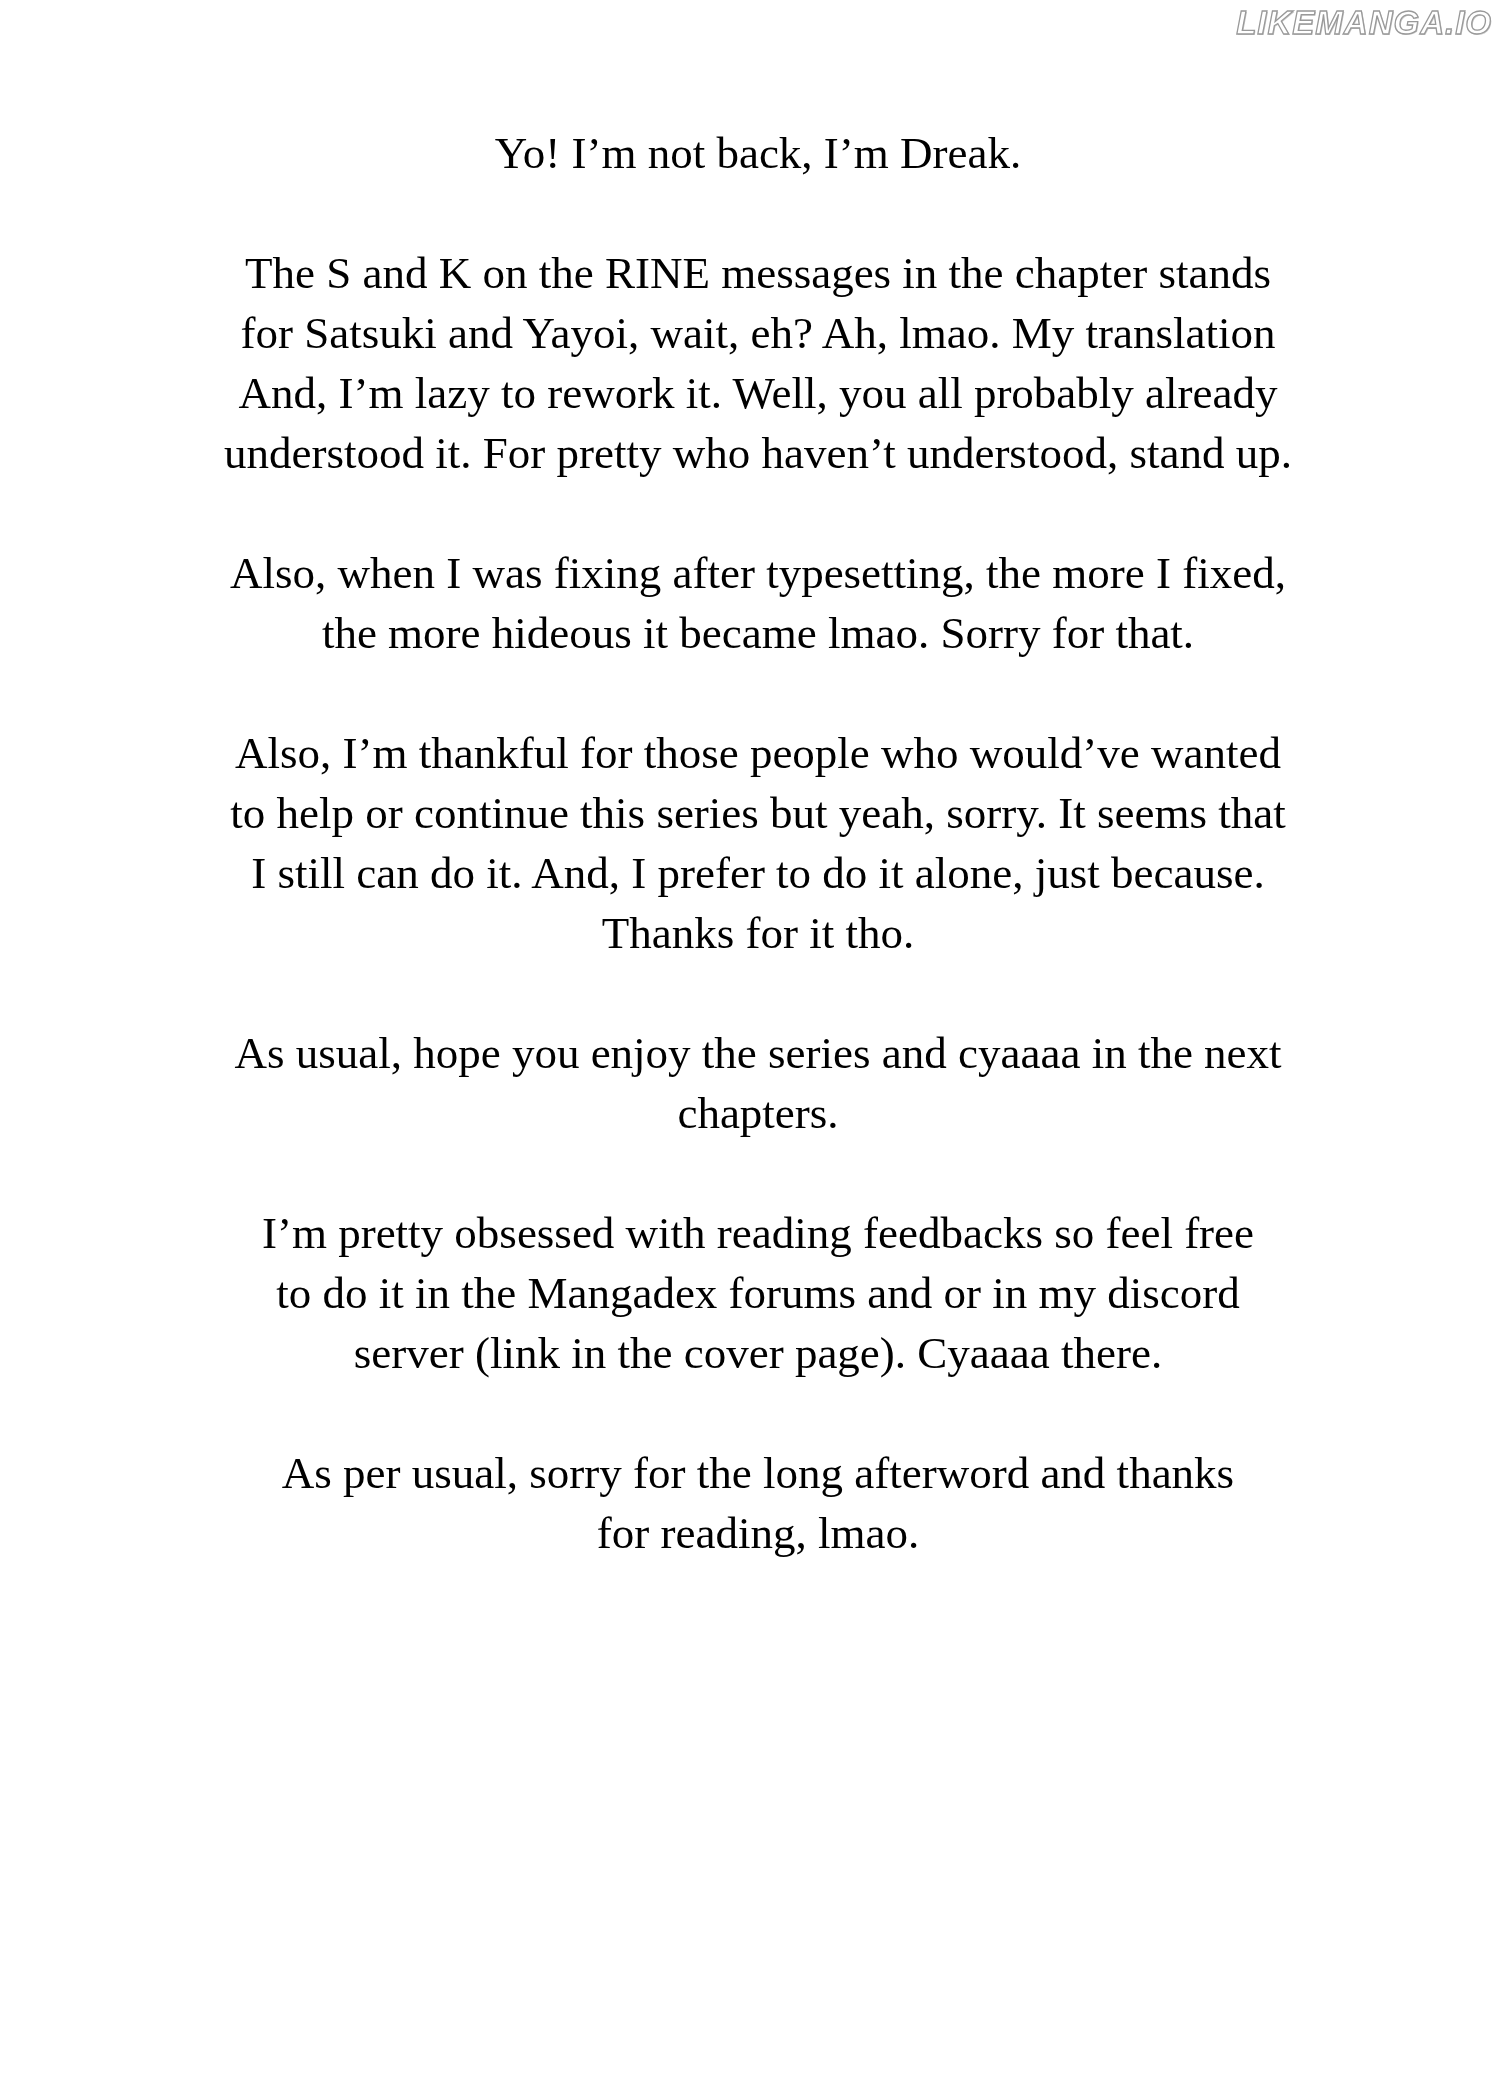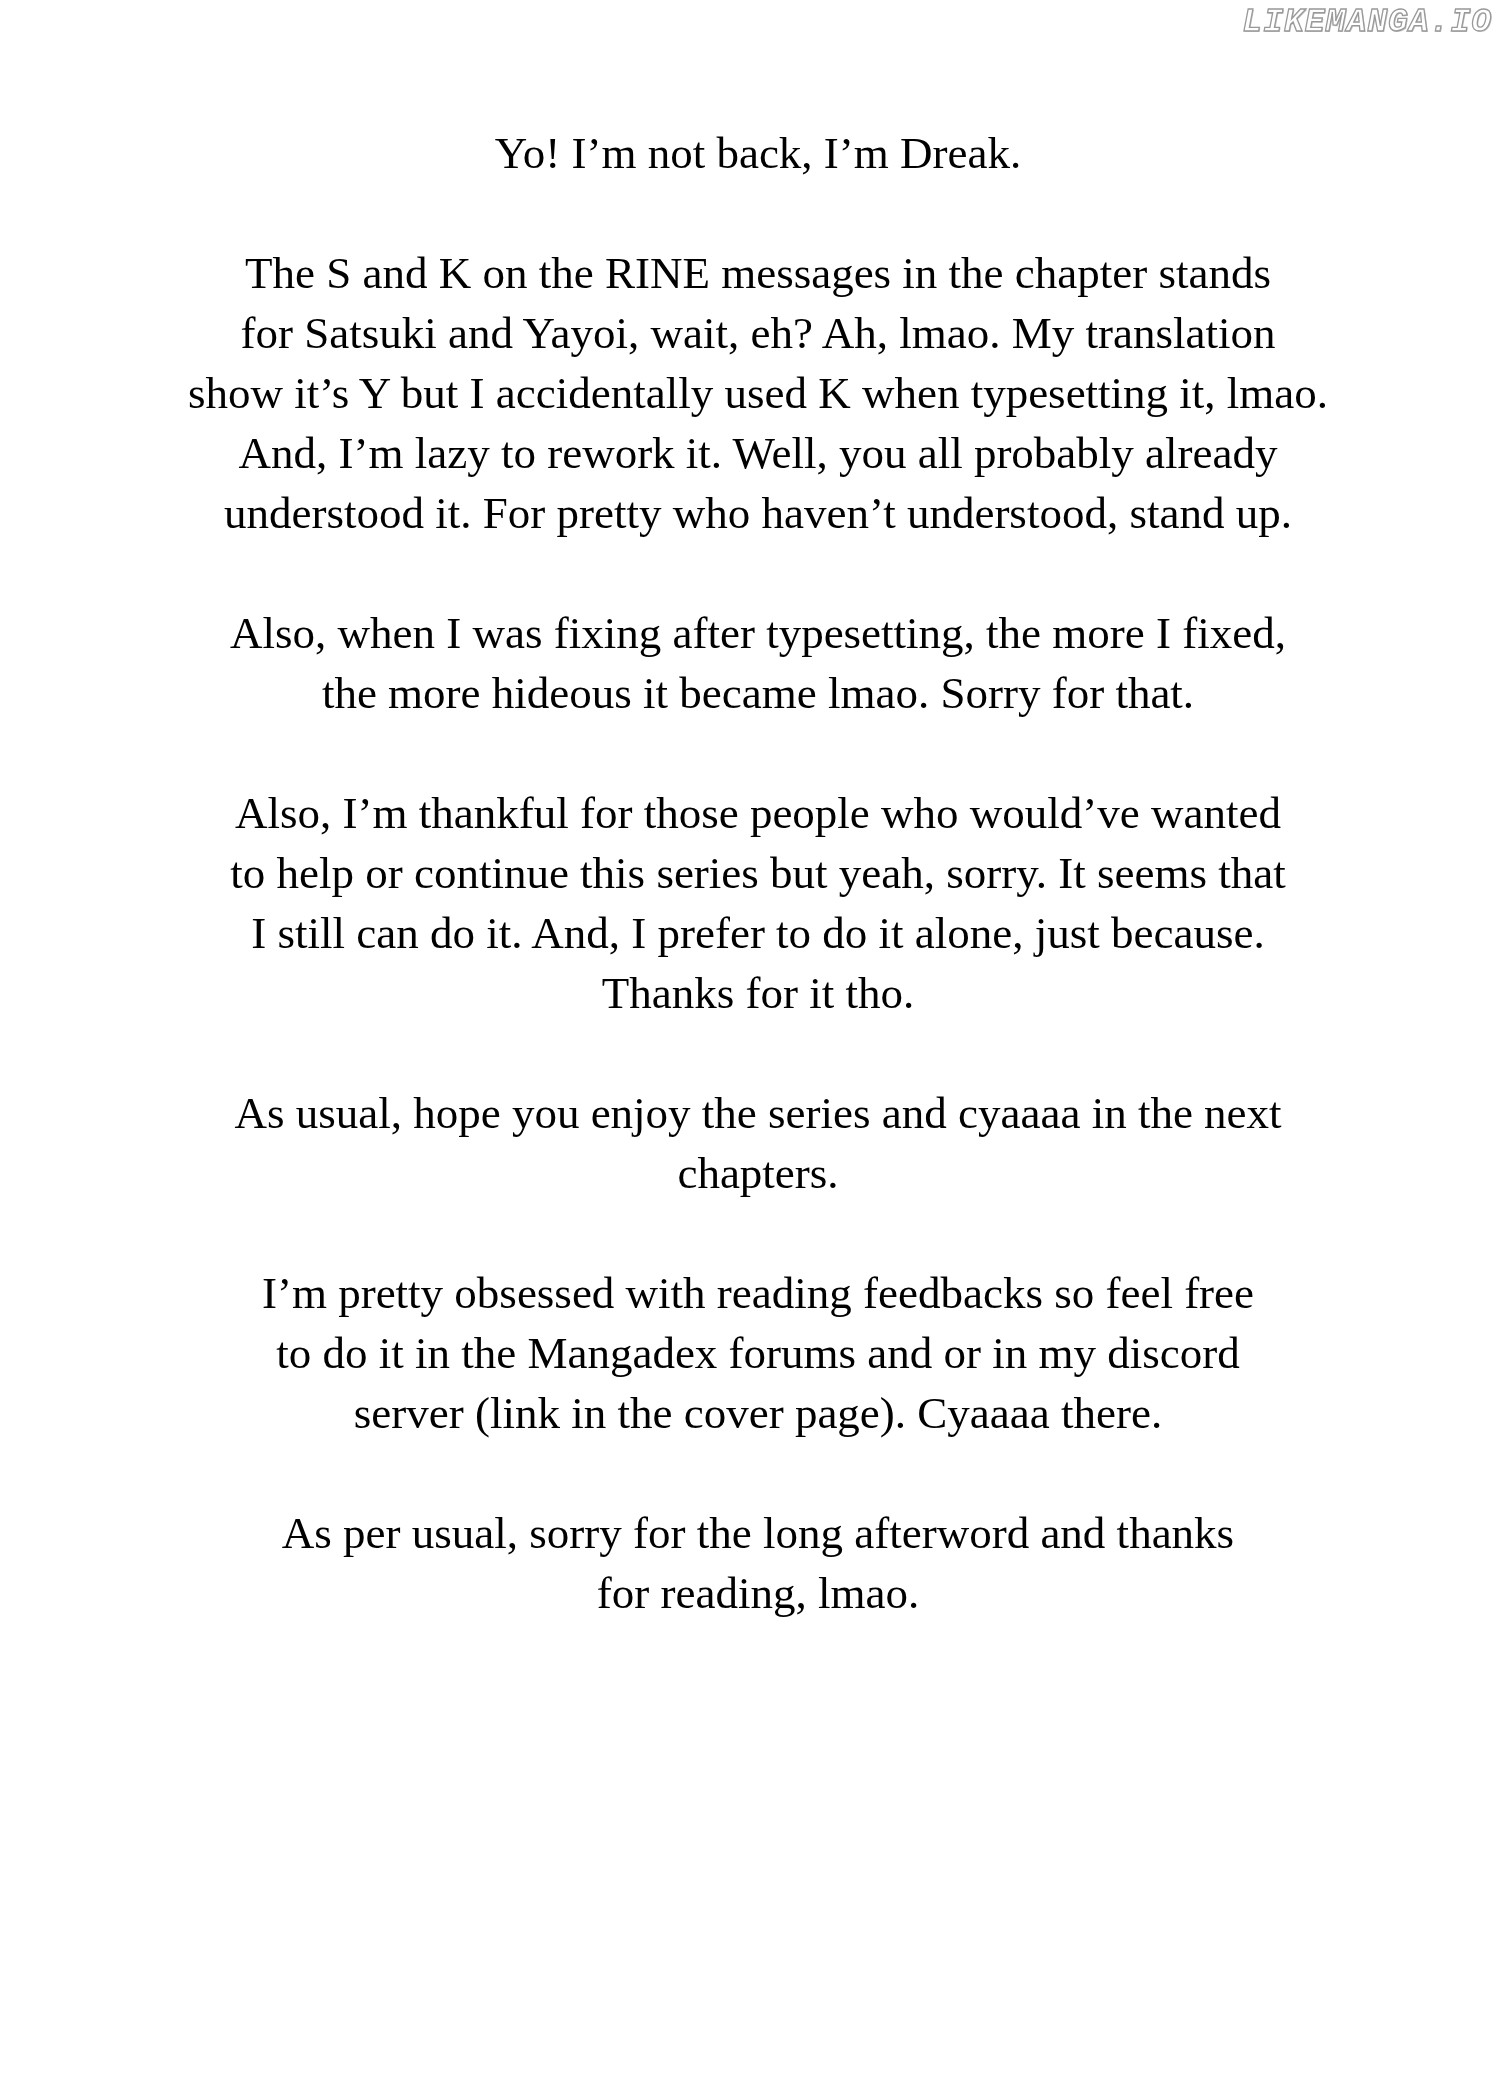--- a/index.html
+++ b/index.html
@@ -19,21 +19,21 @@
   }
   .page {
     position: absolute;
     inset: 0;
     background: var(--bg);
   }
   .watermark {
     position: absolute;
     top: 4px;
     right: 8px;
-    font-family: Liberation Mono, monospace;
+    font-family: Liberation Sans, sans-serif;
     font-size: 33px;
     font-weight: bold;
     font-style: italic;
     letter-spacing: 1px;
     color: var(--wm-fill);
     -webkit-text-stroke: 1.3px var(--wm-outline);
     text-shadow: 1px 1px 0 #c8c8c8;
     white-space: nowrap;
   }
   .afterword {
@@ -56,21 +56,20 @@
 <div class="page">
   <div class="watermark">LIKEMANGA.IO</div>
 
   <div class="afterword">
       <div class="para">
         <div class="line">Yo! I’m not back, I’m Dreak.</div>
       </div>
       <div class="para">
         <div class="line">The S and K on the RINE messages in the chapter stands</div>
         <div class="line">for Satsuki and Yayoi, wait, eh? Ah, lmao. My translation</div>
-        <div class="line">show it’s Y but I accidentally used K when typesetting it, lmao.</div>
         <div class="line">And, I’m lazy to rework it. Well, you all probably already</div>
         <div class="line">understood it. For pretty who haven’t understood, stand up.</div>
       </div>
       <div class="para">
         <div class="line">Also, when I was fixing after typesetting, the more I fixed,</div>
         <div class="line">the more hideous it became lmao. Sorry for that.</div>
       </div>
       <div class="para">
         <div class="line">Also, I’m thankful for those people who would’ve wanted</div>
         <div class="line">to help or continue this series but yeah, sorry. It seems that</div>

